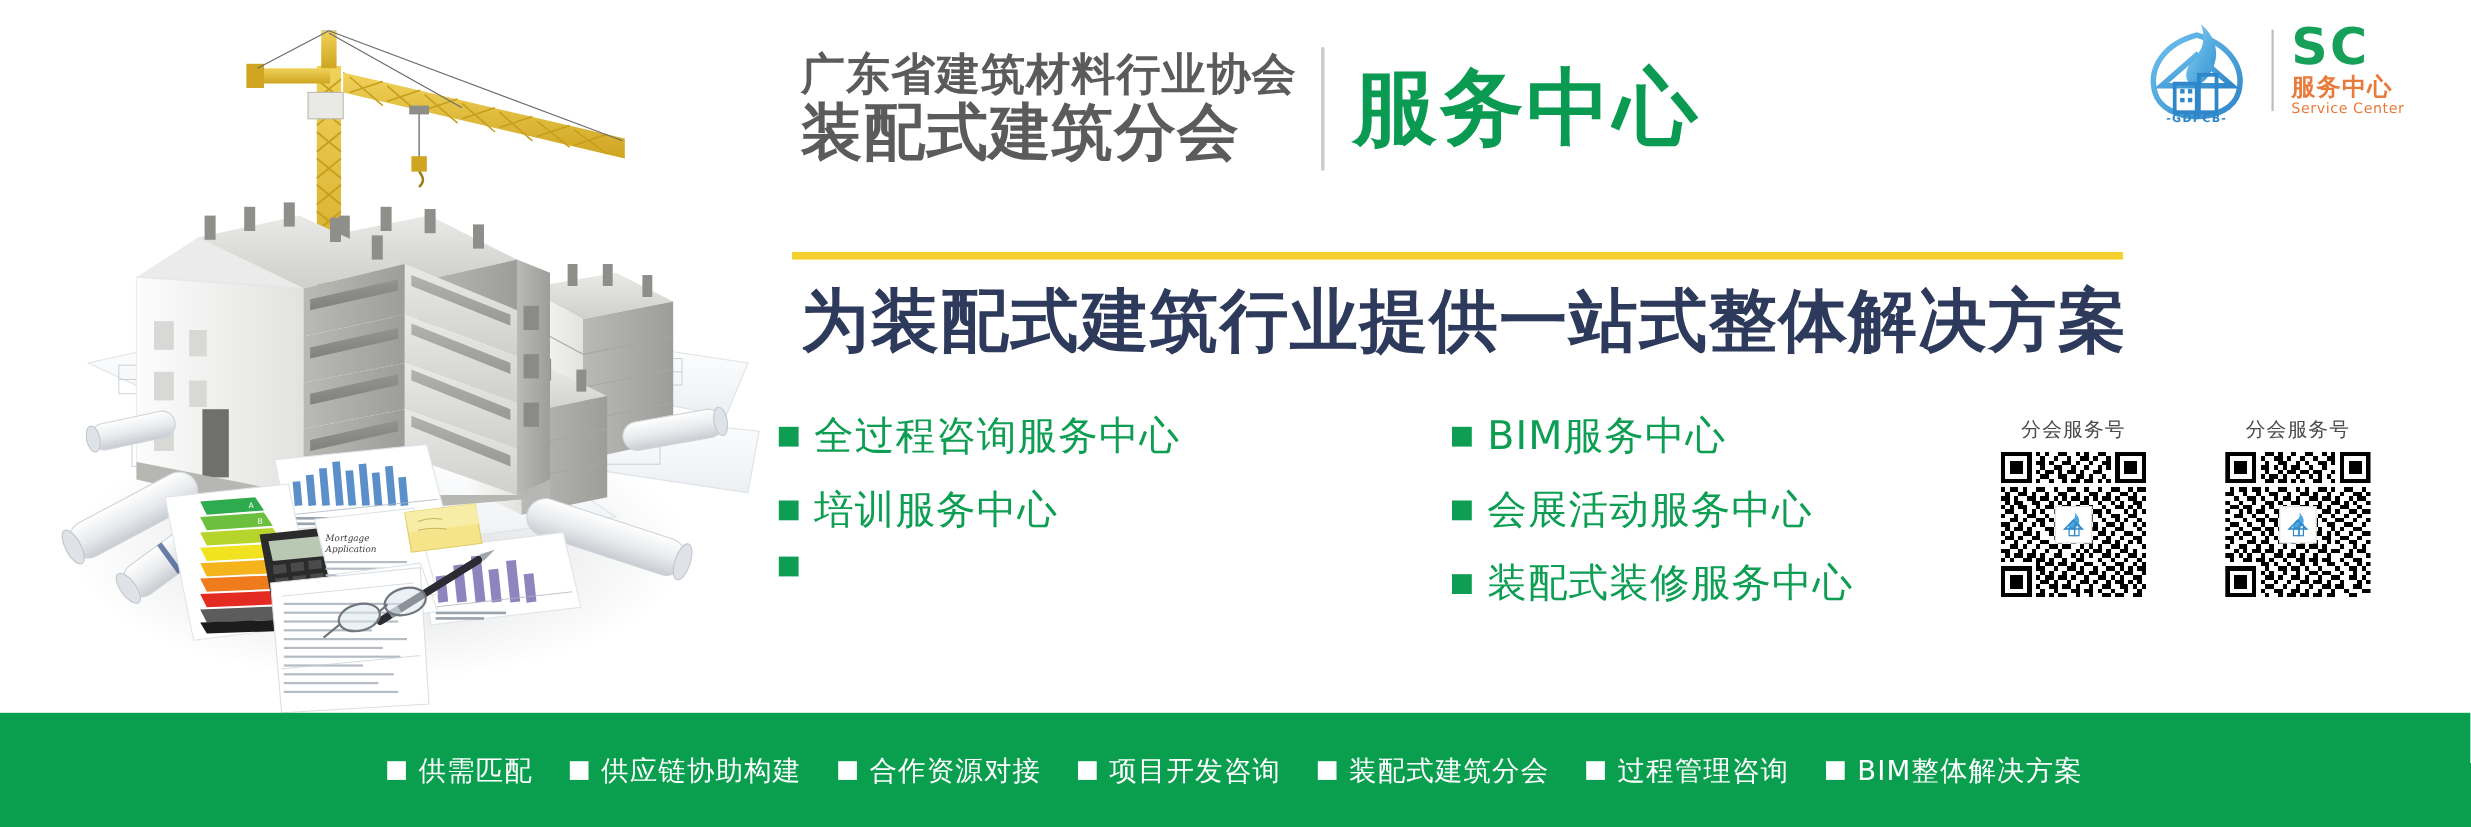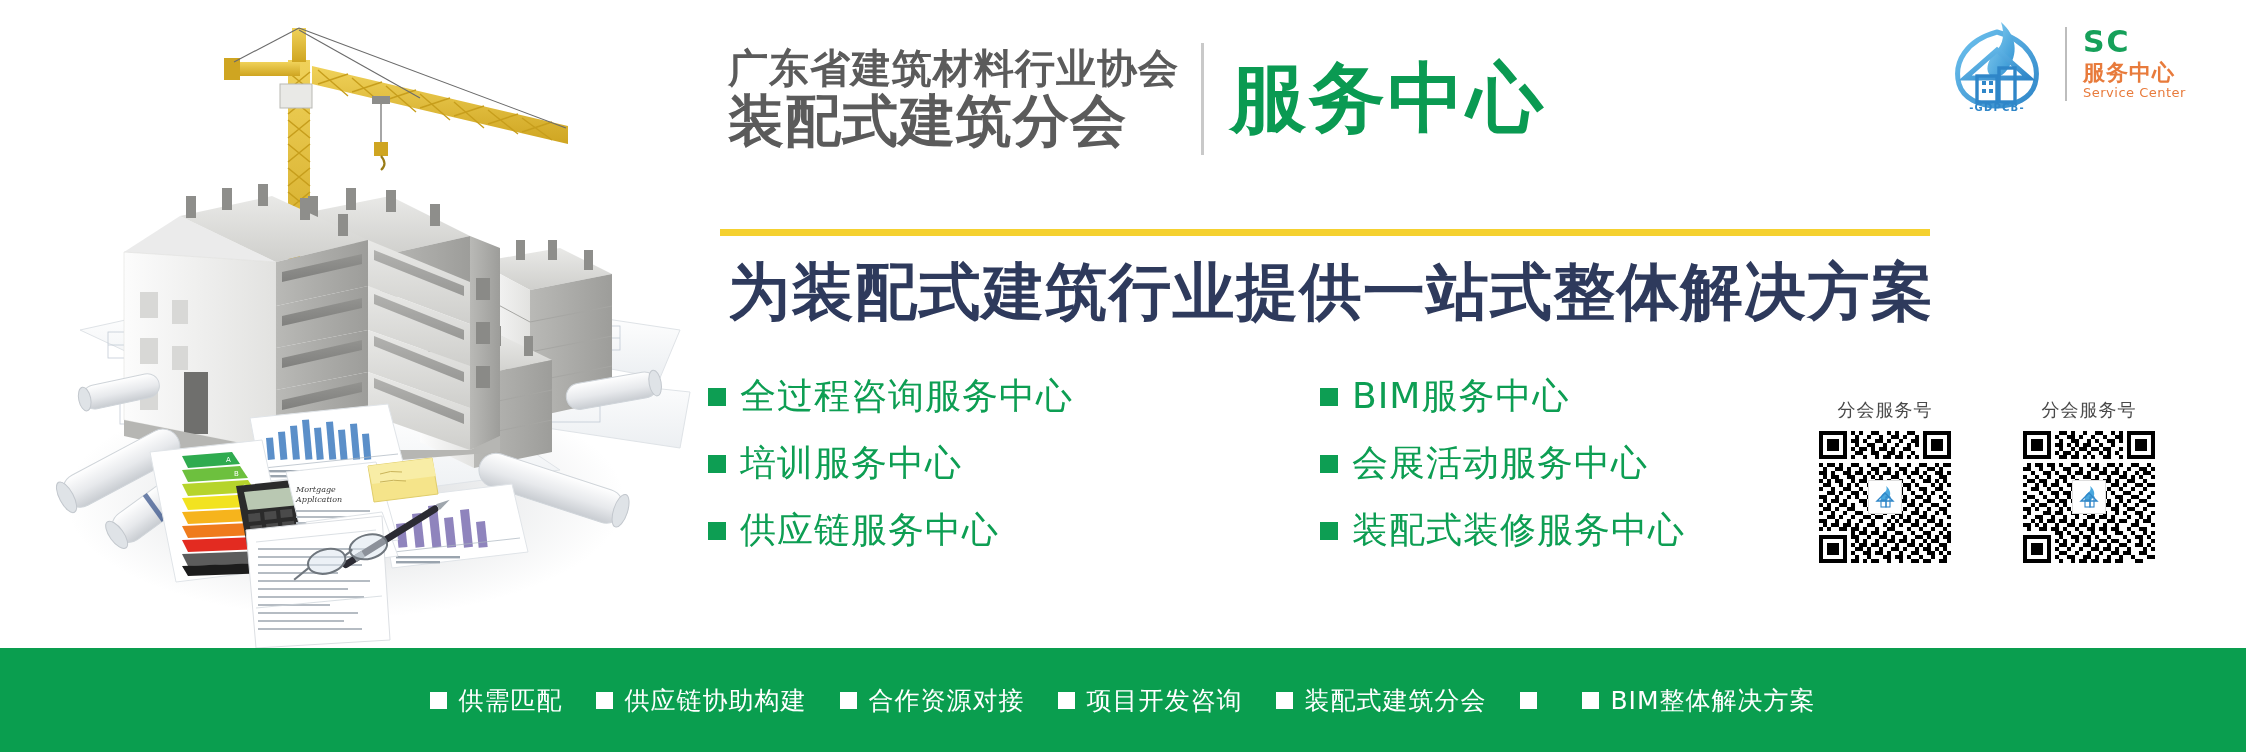--- a/index.html
+++ b/index.html
@@ -78,21 +78,21 @@
     white-space:nowrap; letter-spacing:1px;
     font-family:"DejaVu Sans",sans-serif;
   }
   .svc-bullet {
     width:18px; height:18px; background:#0d9e53;
     margin-right:14px; flex:0 0 auto;
   }
 
   
   #qrBlock {
-    position:absolute; left:1100px; top:378px; width:430px;margin-top:20px;
+    position:absolute; left:1100px; top:378px; width:430px;
   }
   #qrRow { display:flex; gap:34px; }
   .qr-cell { width:170px; display:flex; flex-direction:column; align-items:center; }
   .qr-caption {
     font-size:18px; color:#4a4a4a; margin-bottom:9px;
     letter-spacing:1px; white-space:nowrap;
     font-family:"DejaVu Sans",sans-serif;
   }
   .qr-frame { width:132px; height:132px; position:relative; background:#fff; }
   .qr-frame svg { display:block; }
@@ -109,21 +109,21 @@
 
   
   #brandLogo {
     position:absolute; left:1245px; top:14px; width:300px; height:100px;
     display:flex; align-items:center;
   }
   #gdpcbMark { width:104px; height:96px; position:relative; flex:0 0 auto; }
   #brandDivider { width:2px; height:74px; background:#bdbdbd; margin:0 16px; flex:0 0 auto; }
   #scMark { display:flex; flex-direction:column; align-items:flex-start; }
   #scLetters {
-    font-size:30px; font-weight:bold; color:#16a05a; line-height:0.95;
+    font-size:46px; font-weight:bold; color:#16a05a; line-height:0.95;
     letter-spacing:2px; font-family:"DejaVu Sans",sans-serif;
   }
   #scCn {
     font-size:22px; color:#e87b3c; font-weight:bold; line-height:1.18;
     letter-spacing:1px; margin-top:3px; font-family:"DejaVu Sans",sans-serif;
   }
   #scEn {
     font-size:13px; color:#e87b3c; letter-spacing:0.5px; line-height:1.1;
     font-family:"DejaVu Sans",sans-serif;
   }
@@ -581,21 +581,20 @@
         <div class="svc-item">
           <span class="svc-bullet"></span>
           <span>全过程咨询服务中心</span>
         </div>
         <div class="svc-item">
           <span class="svc-bullet"></span>
           <span>培训服务中心</span>
         </div>
         <div class="svc-item">
           <span class="svc-bullet"></span>
-          <span>供应链服务中心</span>
         </div>
       </div>
       <div class="svc-col" id="svcColRight">
         <div class="svc-item">
           <span class="svc-bullet"></span>
           <span>BIM服务中心</span>
         </div>
         <div class="svc-item">
           <span class="svc-bullet"></span>
           <span>会展活动服务中心</span>
@@ -752,20 +751,21 @@
       <div class="foot-item">
         <span class="foot-bullet"></span>
         <span>项目开发咨询</span>
       </div>
       <div class="foot-item">
         <span class="foot-bullet"></span>
         <span>装配式建筑分会</span>
       </div>
       <div class="foot-item">
         <span class="foot-bullet"></span>
+        <span>过程管理咨询</span>
       </div>
       <div class="foot-item">
         <span class="foot-bullet"></span>
         <span>BIM整体解决方案</span>
       </div>
     </div>
   </div>
 
 </div>
 

